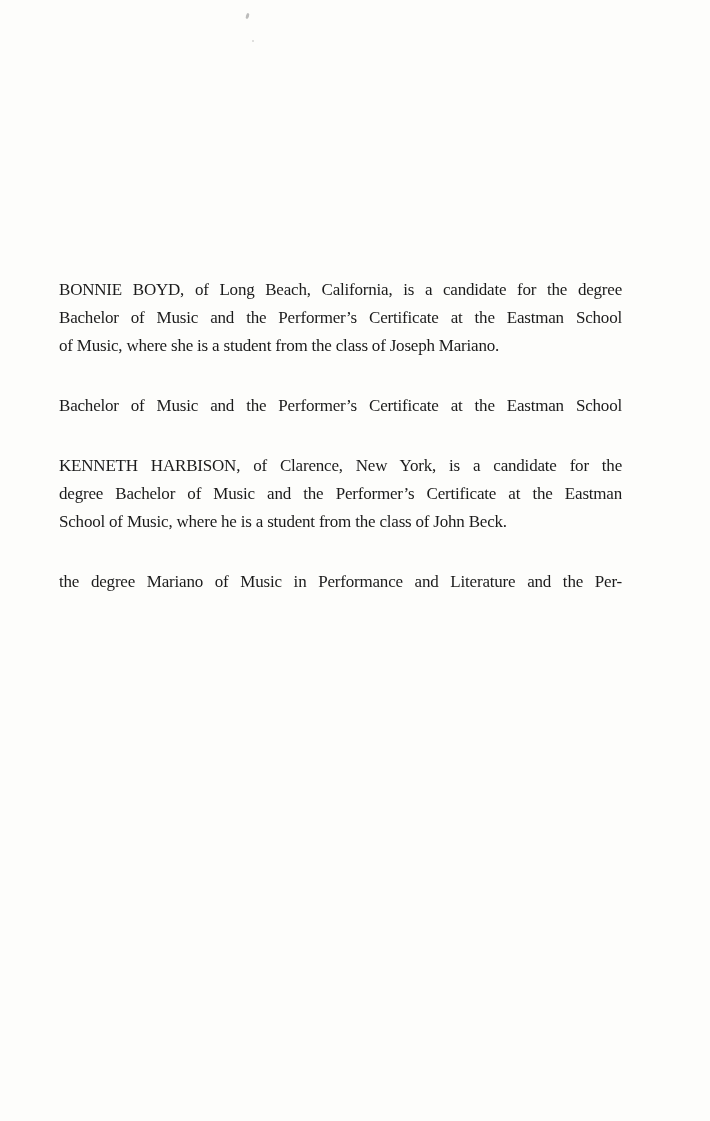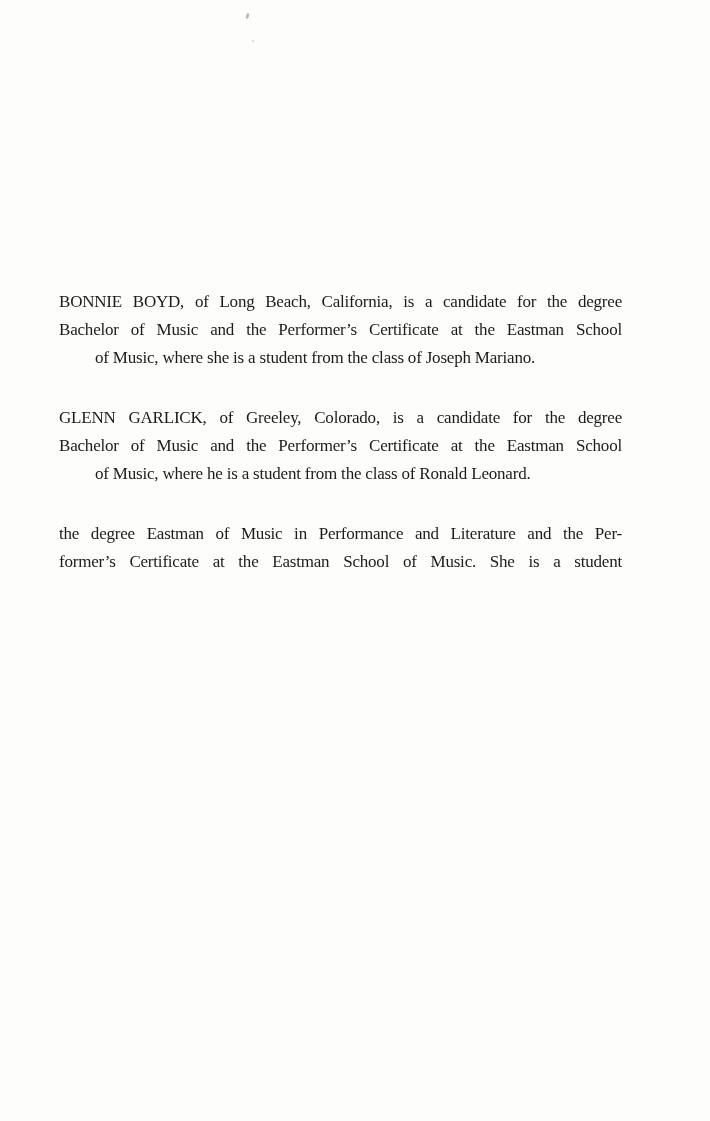--- a/index.html
+++ b/index.html
@@ -11,39 +11,38 @@
     position: relative;
     width: 710px;
     height: 1121px;
     background: #fdfdfb;
     overflow: hidden;
     font-family: "Liberation Serif", "DejaVu Serif", serif;
   }
   .text-block {
     position: absolute;
     left: 59px;
-    top: 288px;
+    top: 276px;
     width: 563px;
     font-size: 17px;
     line-height: 28px;
     letter-spacing: -0.2px;
     color: #1b1b1b;
   }
   .para {
     margin: 0 0 32px 0;
   }
   .line {
     text-align: justify;
     text-align-last: justify;
     white-space: normal;
   }
   .line.last {
     text-align: left;
     text-align-last: left;
-    margin-left: 36px;
   }
   
   .speck {
     position: absolute;
     background: #9a9a98;
     border-radius: 50%;
   }
   .speck-1 { left: 246px; top: 13px; width: 3px; height: 6px; opacity: .65; transform: rotate(18deg); }
   .speck-2 { left: 252px; top: 40px; width: 2px; height: 2px; opacity: .4; }
 </style>
@@ -57,25 +56,27 @@
 
   <div class="text-block">
 
     <div class="para">
       <div class="line">BONNIE BOYD, of Long Beach, California, is a candidate for the degree</div>
       <div class="line">Bachelor of Music and the Performer’s Certificate at the Eastman School</div>
       <div class="line last">of Music, where she is a student from the class of Joseph Mariano.</div>
     </div>
 
     <div class="para">
-      <div class="line">GLENN GARLICK, of Greeley, Colorado, is a candidate for the degree</div>
       <div class="line">Bachelor of Music and the Performer’s Certificate at the Eastman School</div>
-      <div class="line last">of Music, where he is a student from the class of Ronald Leonard.</div>
     </div>
 
+    <div class="para">
+      <div class="line">KENNETH HARBISON, of Clarence, New York, is a candidate for the</div>
+      <div class="line">degree Bachelor of Music and the Performer’s Certificate at the Eastman</div>
+      <div class="line last">School of Music, where he is a student from the class of John Beck.</div>
+    </div>
 
     <div class="para">
-      <div class="line">the degree Eastman of Music in Performance and Literature and the Per-</div>
-      <div class="line">former’s Certificate at the Eastman School of Music. She is a student</div>
+      <div class="line">the degree Mariano of Music in Performance and Literature and the Per-</div>
     </div>
 
   </div>
 </div>
 
 </body></html>

